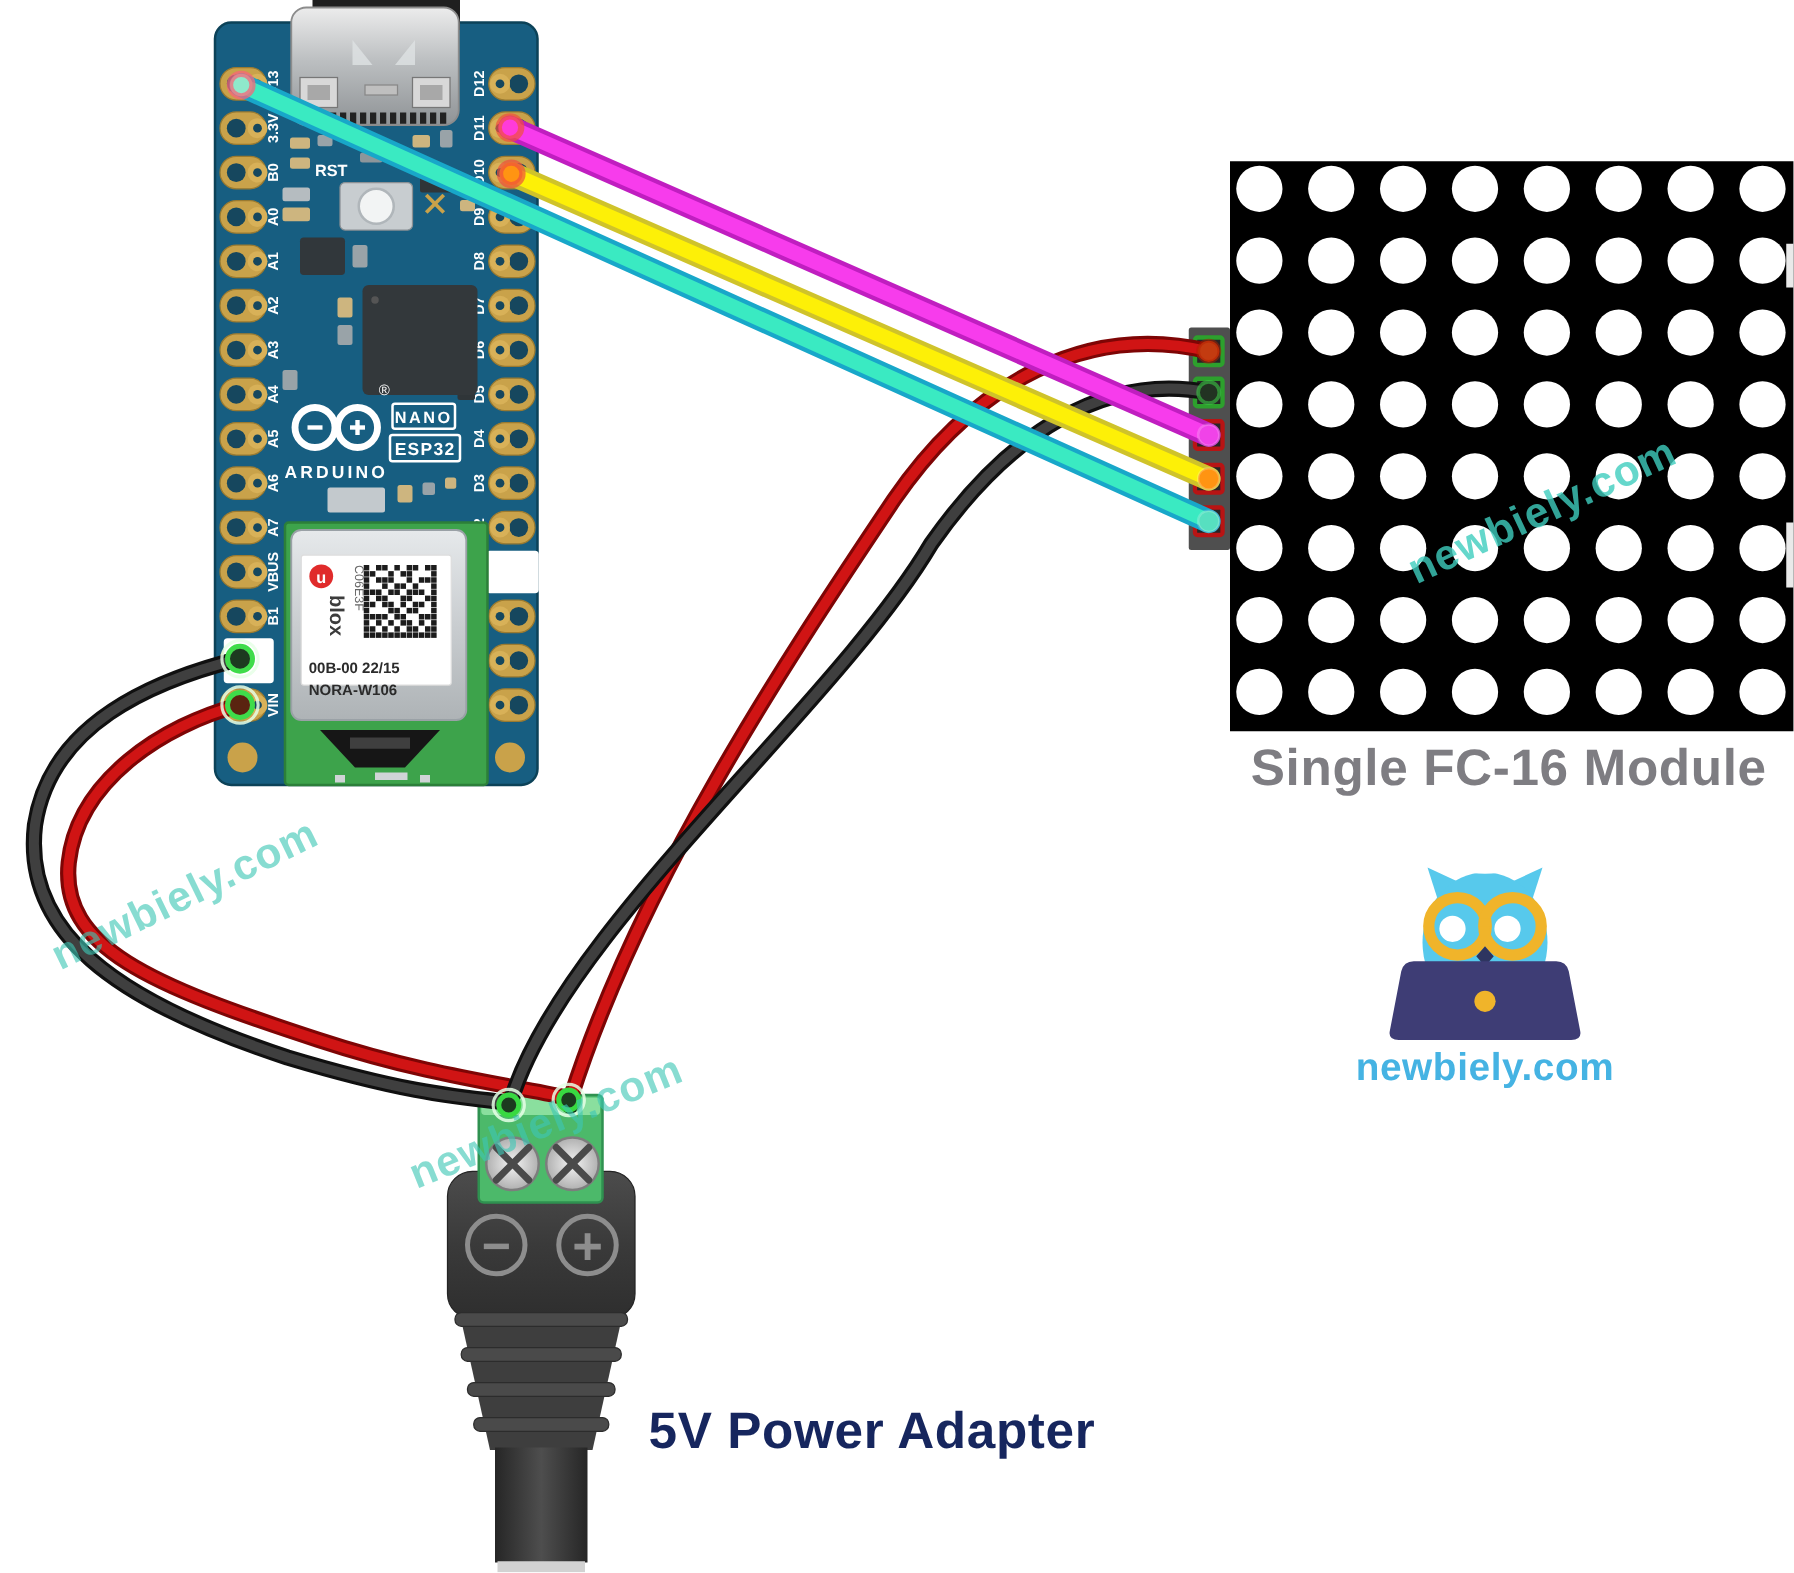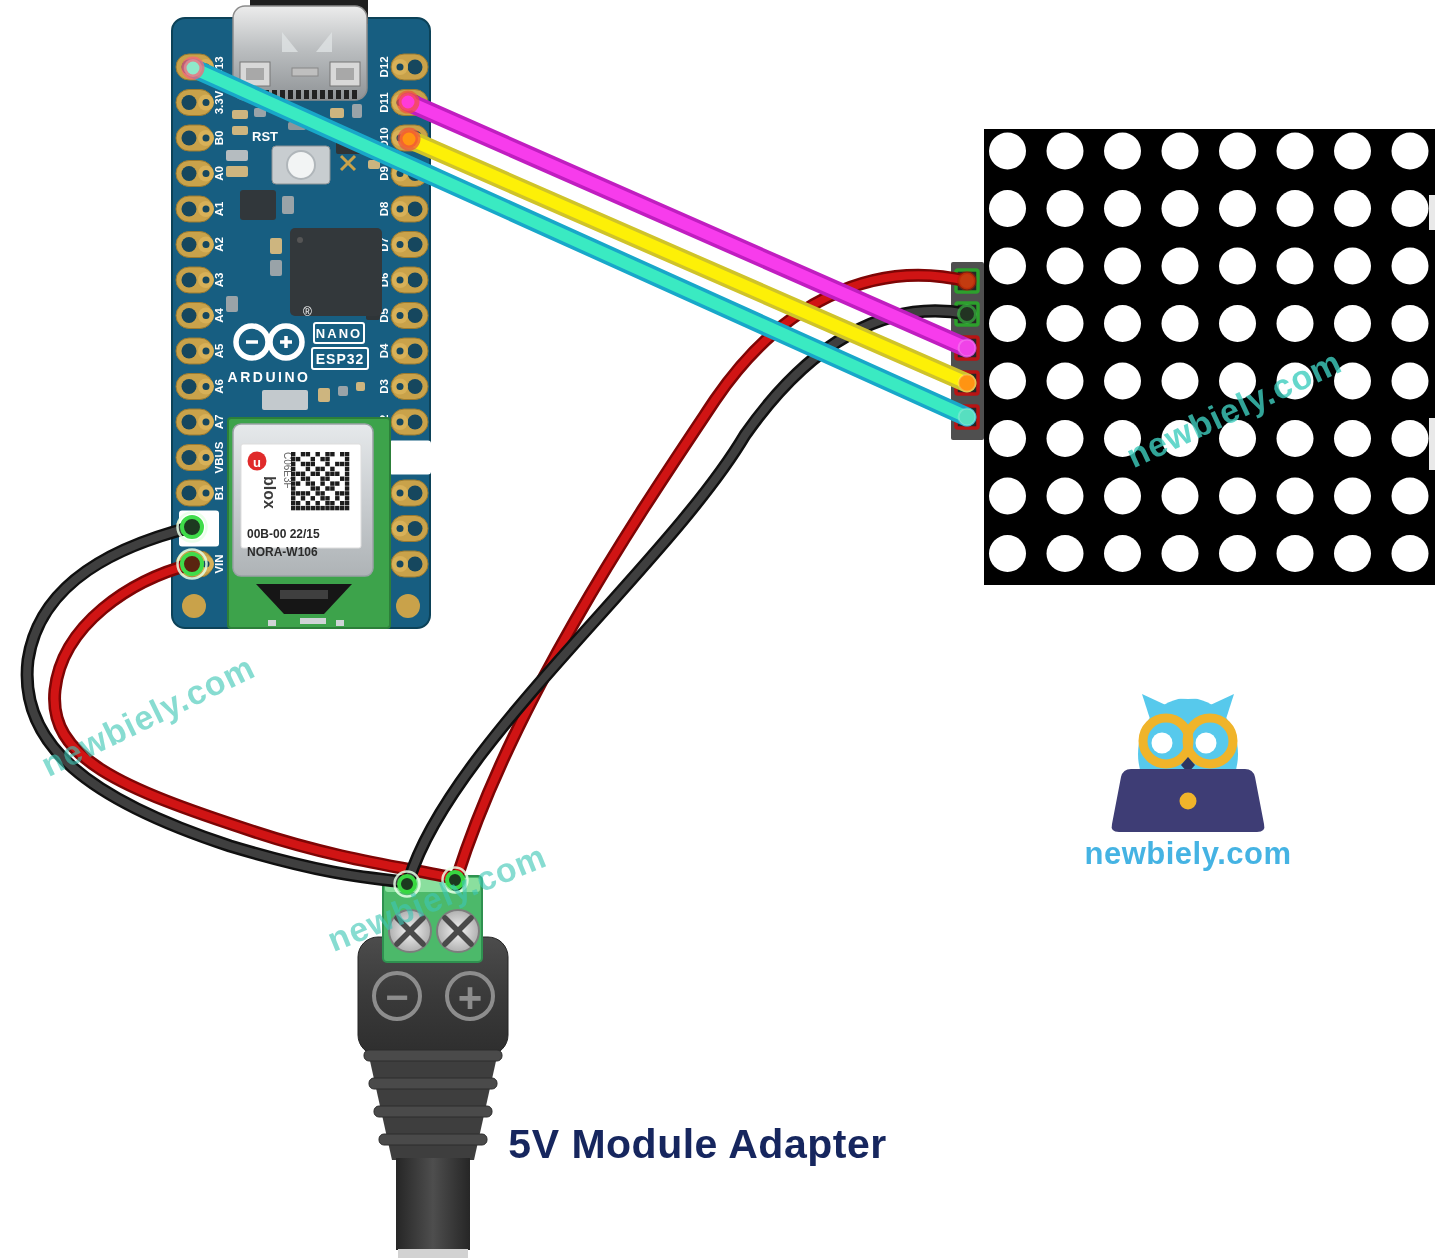--- a/index.html
+++ b/index.html
@@ -658,18 +658,19 @@
     <circle cx="1210" cy="741" r="23" fill="none" stroke="#f0b42a" stroke-width="9"></circle>
     <rect x="1183" y="735" width="10" height="6" fill="#f0b42a"></rect>
     <circle cx="1162" cy="743" r="10.5" fill="#ffffff"></circle>
     <circle cx="1206" cy="743" r="10.5" fill="#ffffff"></circle>
     <polygon points="1188,757 1195,765 1188,773 1181,765" fill="#2e3560"></polygon>
     <path d="M1131,769 L1245,769 Q1253,769 1255,777 L1264,824 Q1266,832 1257,832 L1119,832 Q1110,832 1112,824 L1121,777 Q1123,769 1131,769 Z" fill="#3e3d75"></path>
     <circle cx="1188" cy="801" r="8.5" fill="#f0b42a"></circle>
   </g>
 </svg>
 
-<div class="caption caption-adapter">5V Module Adapter</div>
+<div class="caption caption-matrix">Single FC-16 Module</div>
+<div class="caption caption-adapter">5V Power Adapter</div>
 <div class="site-logo-text">newbiely.com</div>
 <div class="watermark wm1">newbiely.com</div>
 <div class="watermark wm2">newbiely.com</div>
 <div class="watermark wm3">newbiely.com</div>
 </div>
 
 </body></html>

